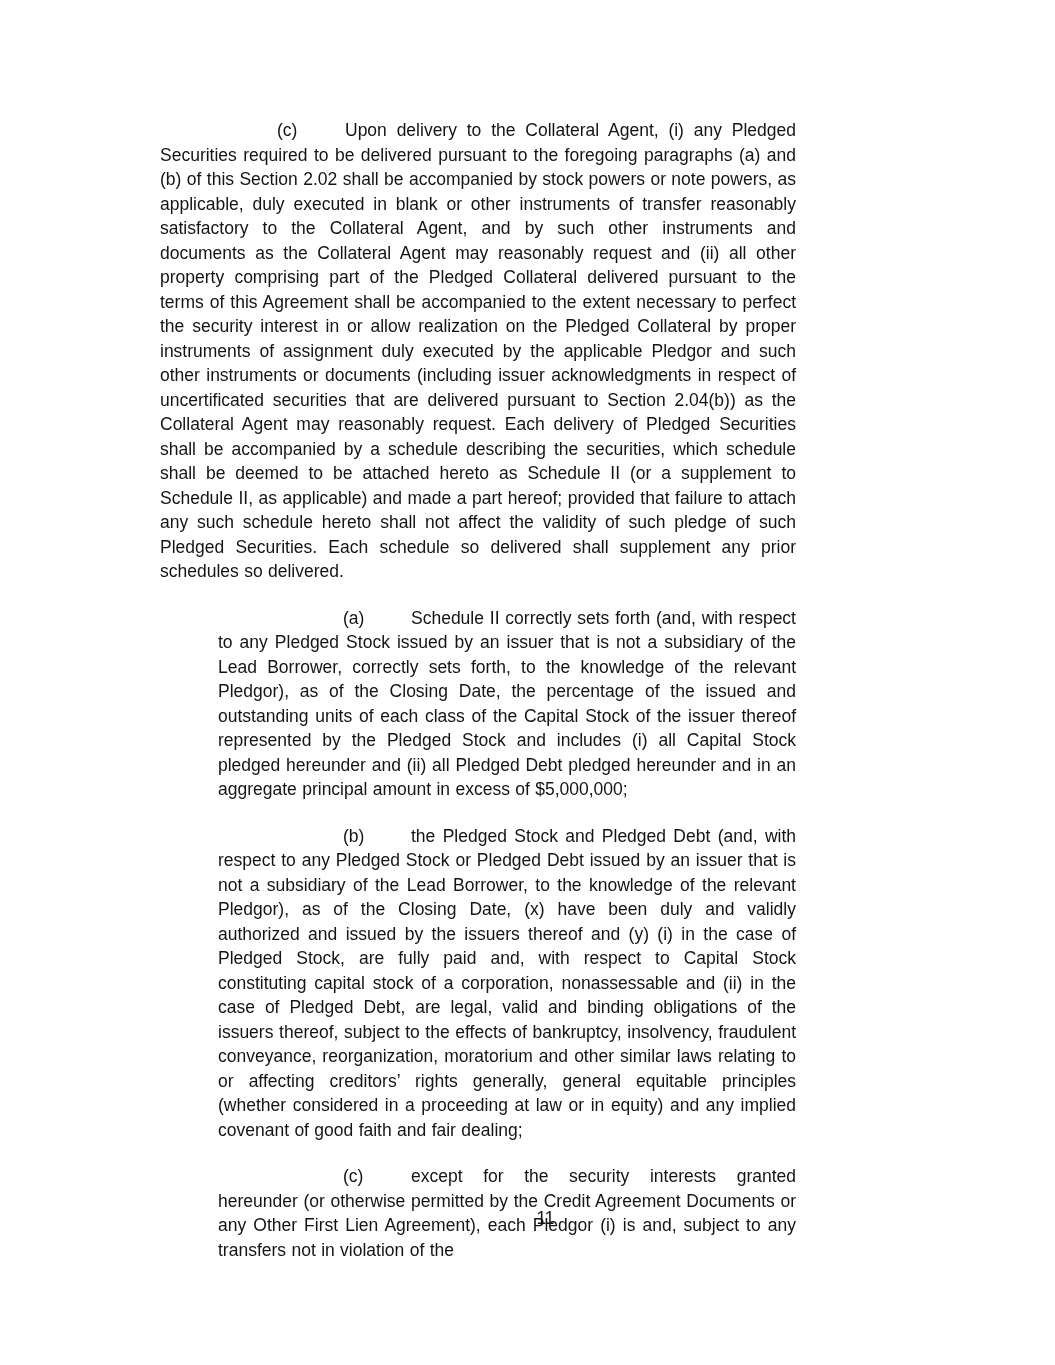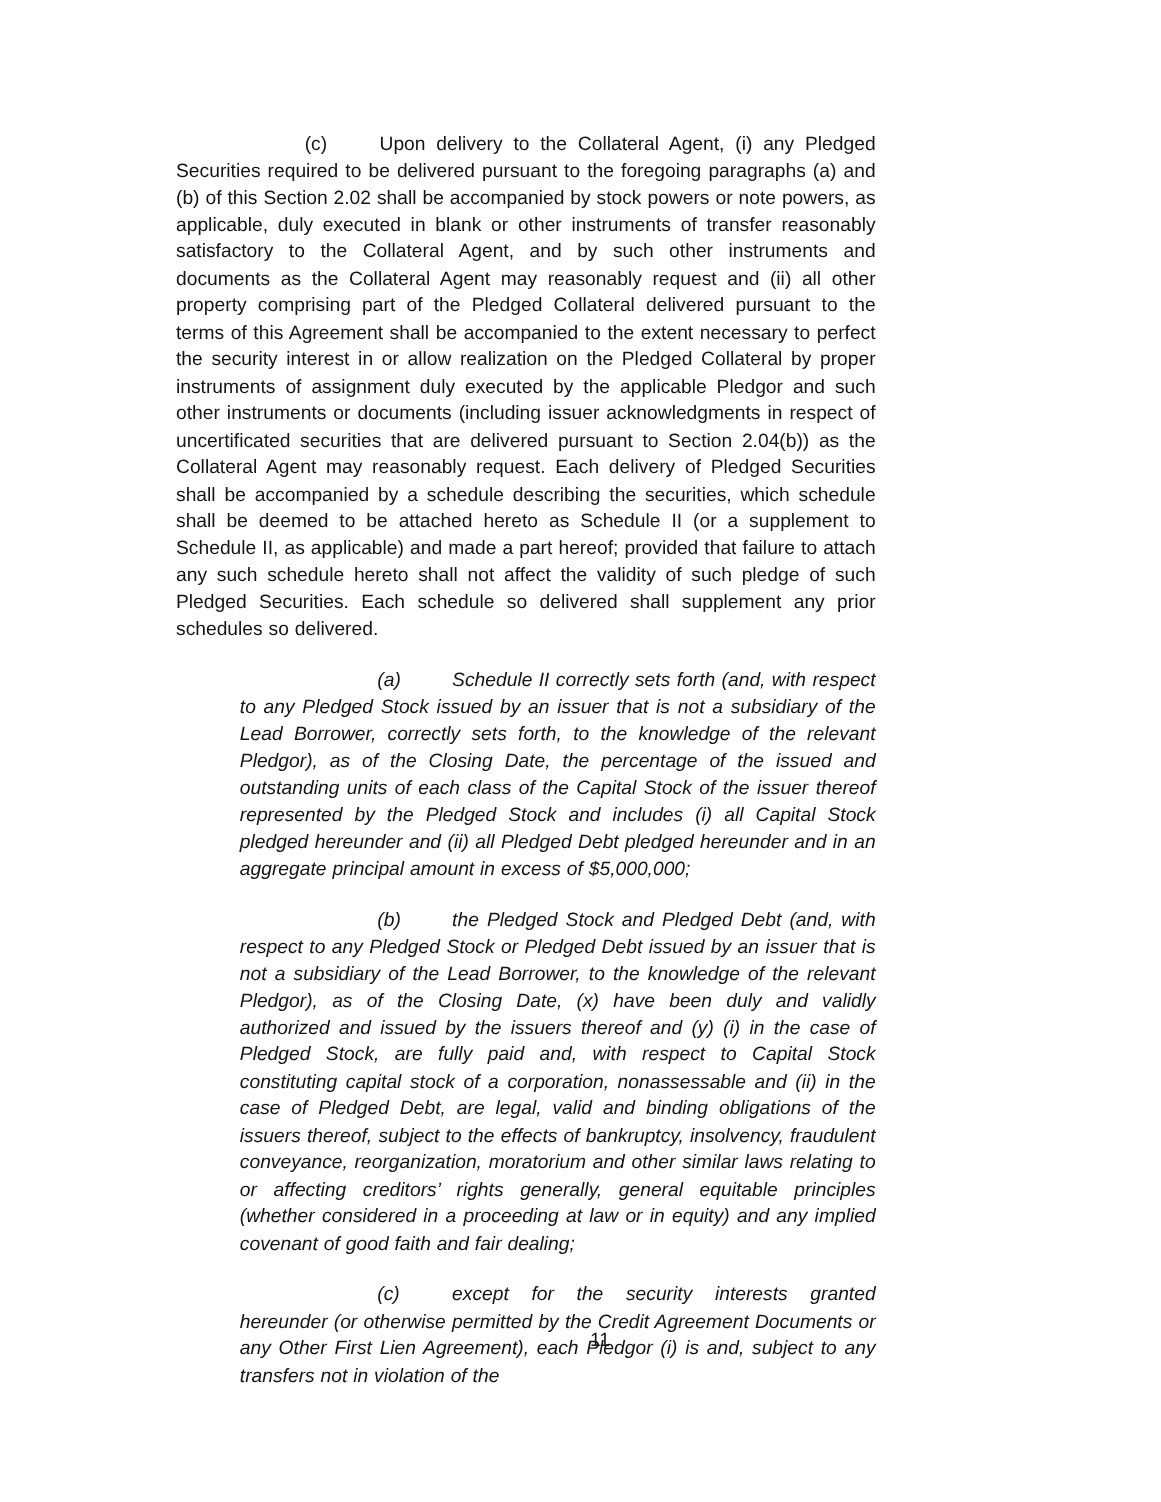--- a/index.html
+++ b/index.html
@@ -33,21 +33,20 @@
     text-align: justify;
     word-spacing: 0.5px;
   }
   .para.level-1 {
     margin: 0 148px 0 160px;
     text-indent: 117px;
   }
   .para.level-2 {
     margin: 0 148px 0 218px;
     text-indent: 125px;
-    font-style: italic;
   }
   .para + .para {
     margin-top: 22px;
   }
   .list-marker {
     display: inline-block;
     width: 68px;
     text-indent: 0;
   }
   .page-number {

